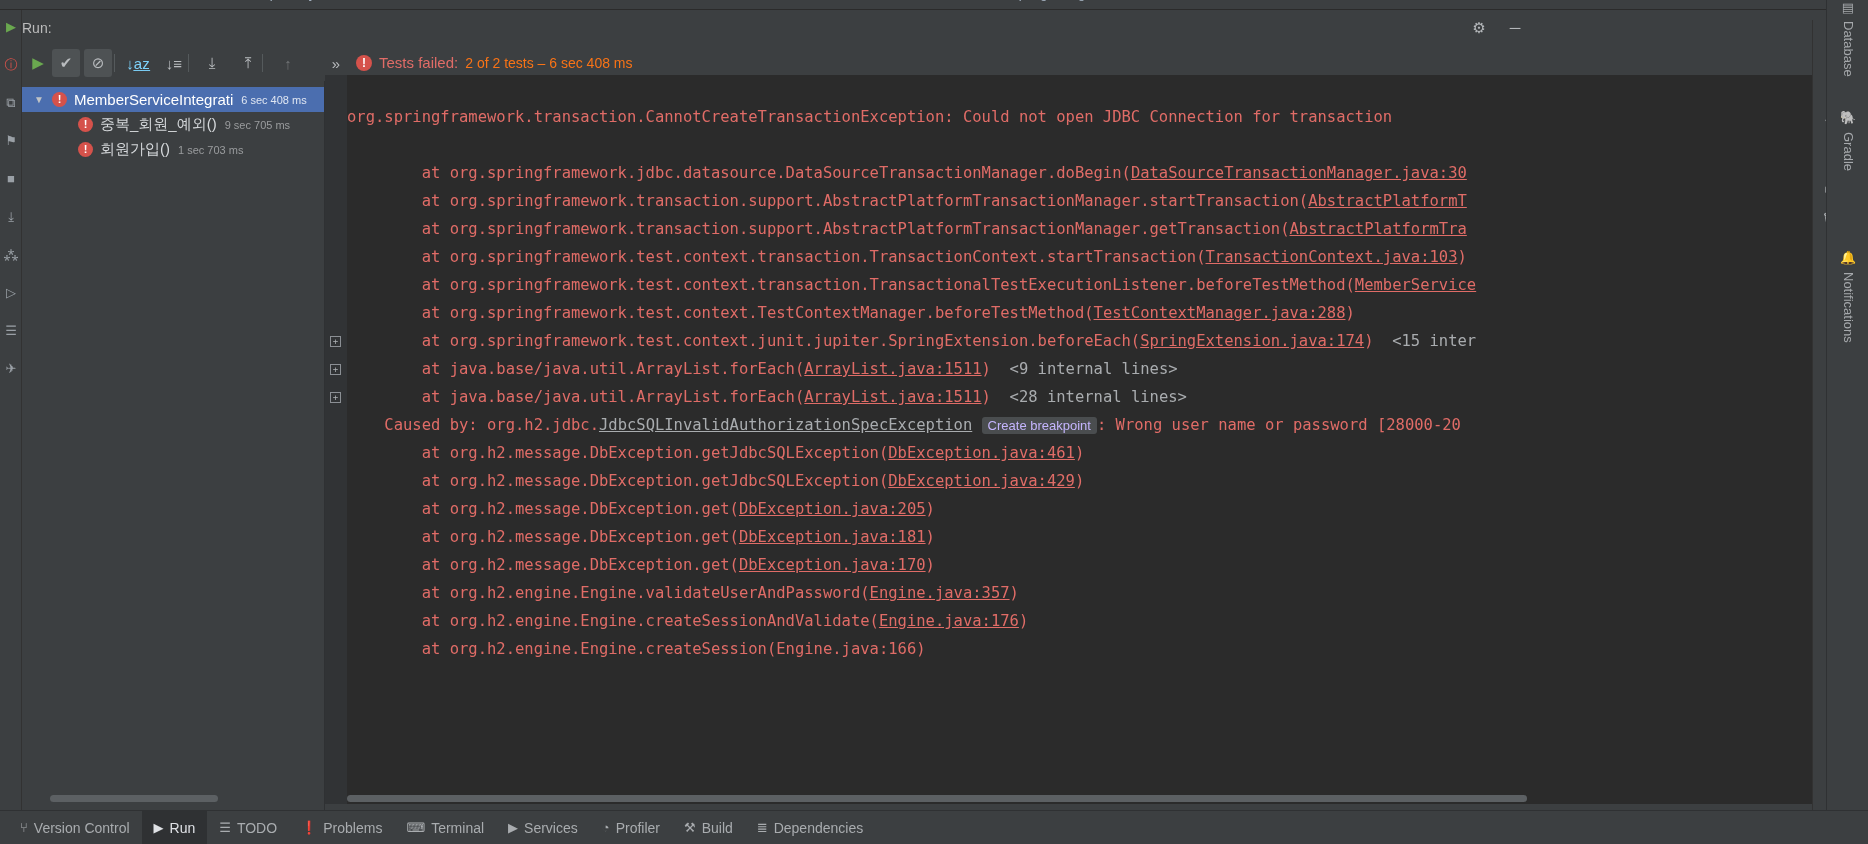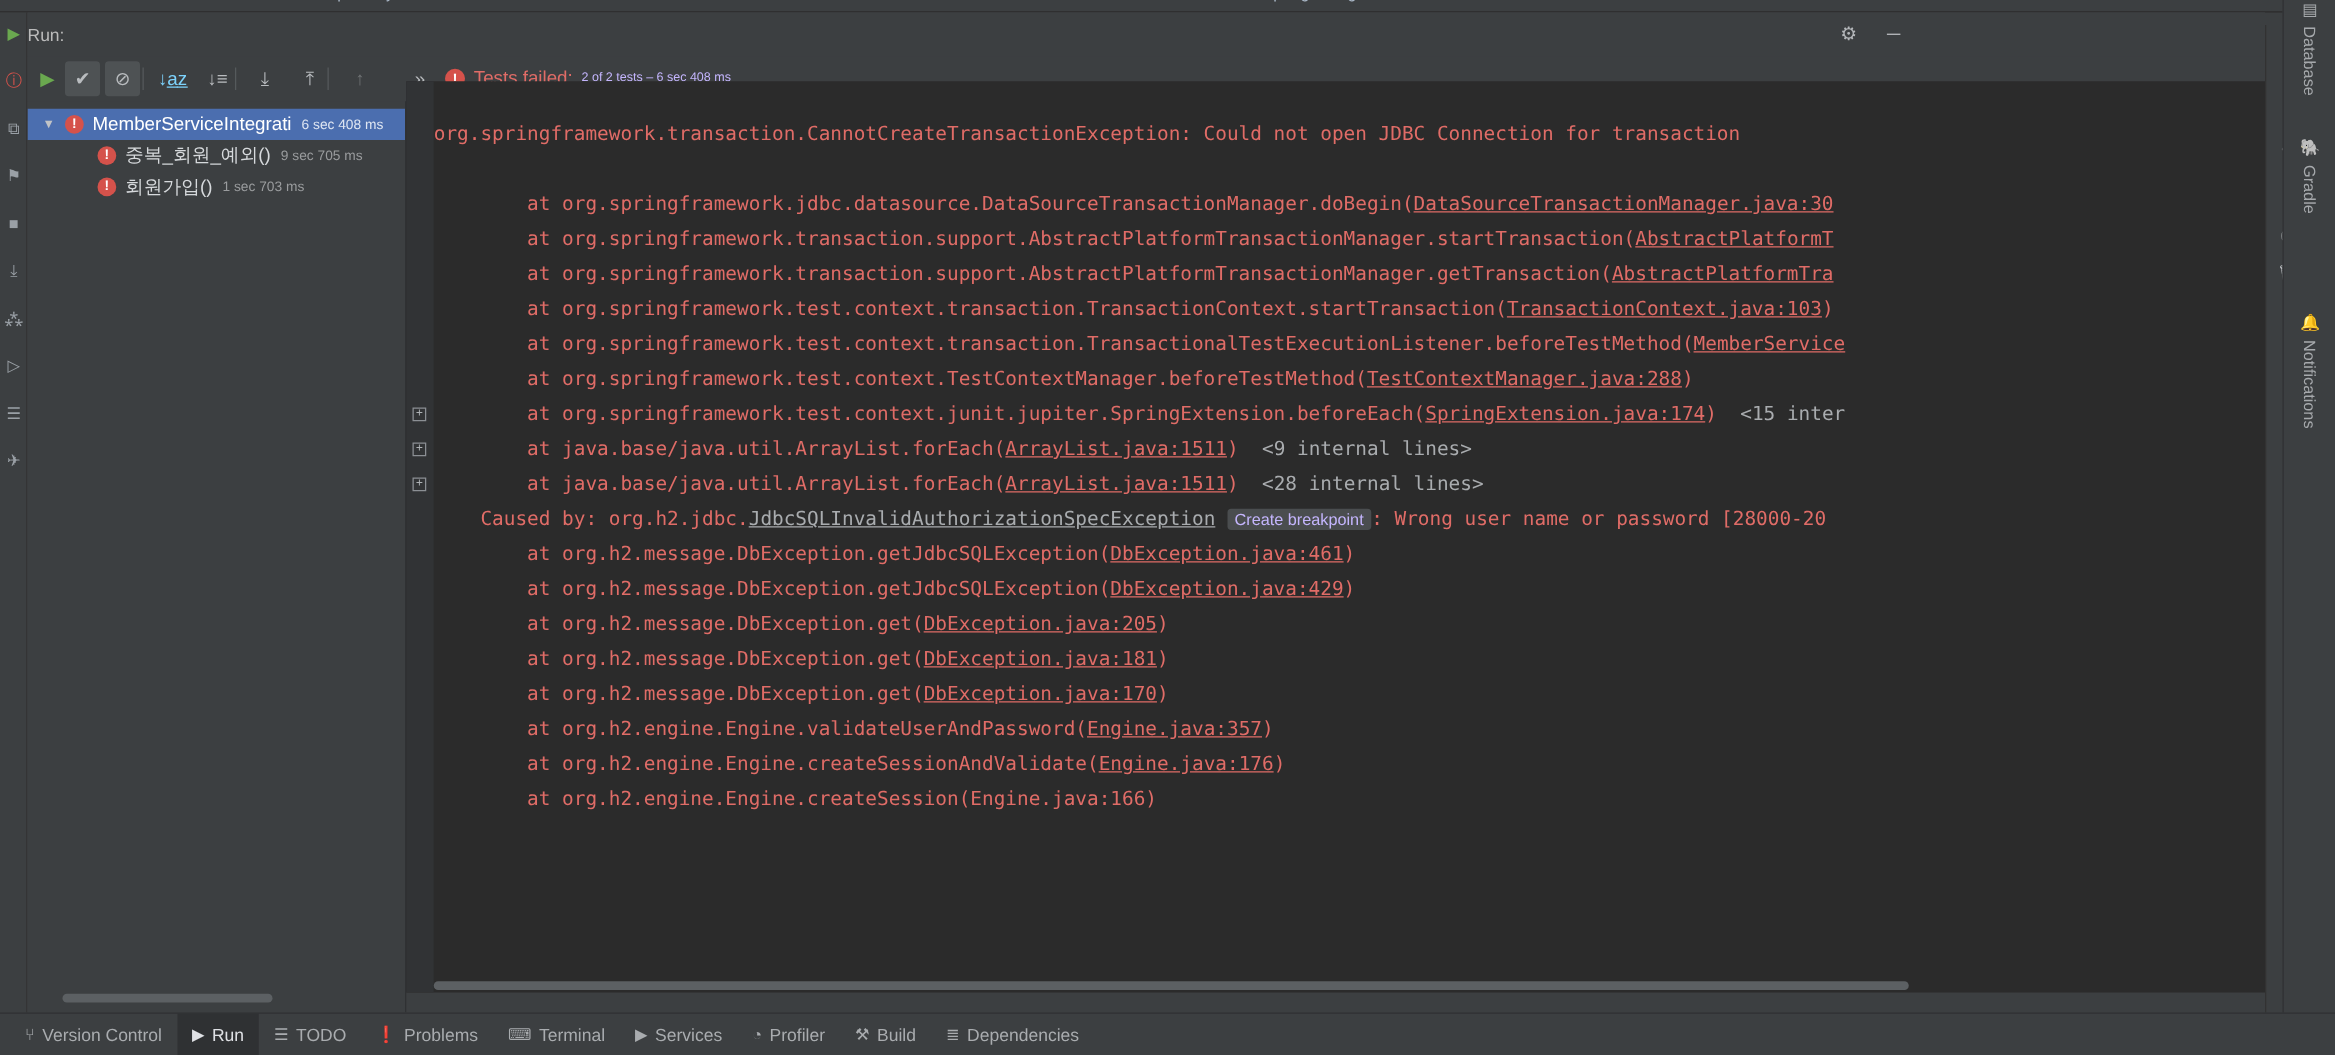--- a/index.html
+++ b/index.html
@@ -88,21 +88,21 @@
   .status-line {
     position: absolute; top: 9px; left: 334px; display: flex;
     align-items: center; gap: 7px; white-space: nowrap;
   }
   .err-badge {
     width: 16px; height: 16px; border-radius: 50%; background: #d5524b;
     color: #fff; font-size: 12px; font-weight: bold; line-height: 16px;
     text-align: center; flex: none;
   }
   .status-main { color: #e06c67; font-size: 15px; }
-  .status-sub  { color: #c4b5fd; font-size: 10px; }
+  .status-sub  { color: #f97316; font-size: 14px; }
 
   
   .tree-panel {
     position: absolute; left: 0; top: 71px; width: 303px; height: 729px;
     background: #3c3f41; border-right: 1px solid #2f3133; overflow: hidden;
   }
   .tree-row {
     position: absolute; left: 0; width: 303px; height: 25px;
     display: flex; align-items: center; white-space: nowrap;
   }
@@ -120,21 +120,21 @@
   .tw-time  { color: #9a9c9e; font-size: 11px; margin-left: 8px; }
   .tree-row.selected .tw-time { color: #dfe6f2; }
 
   .tree-scroll {
     position: absolute; left: 28px; bottom: 8px; width: 168px; height: 7px;
     background: #5c6063; border-radius: 4px;
   }
 
   
   .console {
-    position: absolute; left: 303px; top: 55px; width: 1487px; height: 729px;
+    position: absolute; left: 303px; top: 65px; width: 1487px; height: 729px;
     background: #2b2b2b; overflow: hidden;
   }
   .gutter {
     position: absolute; left: 0; top: 0; width: 22px; height: 729px;
     background: #313335;
   }
   .con-lines {
     position: absolute; left: 0; top: 0; width: 1487px;
     font-family: "DejaVu Sans Mono", monospace; font-size: 15.5px;
   }

